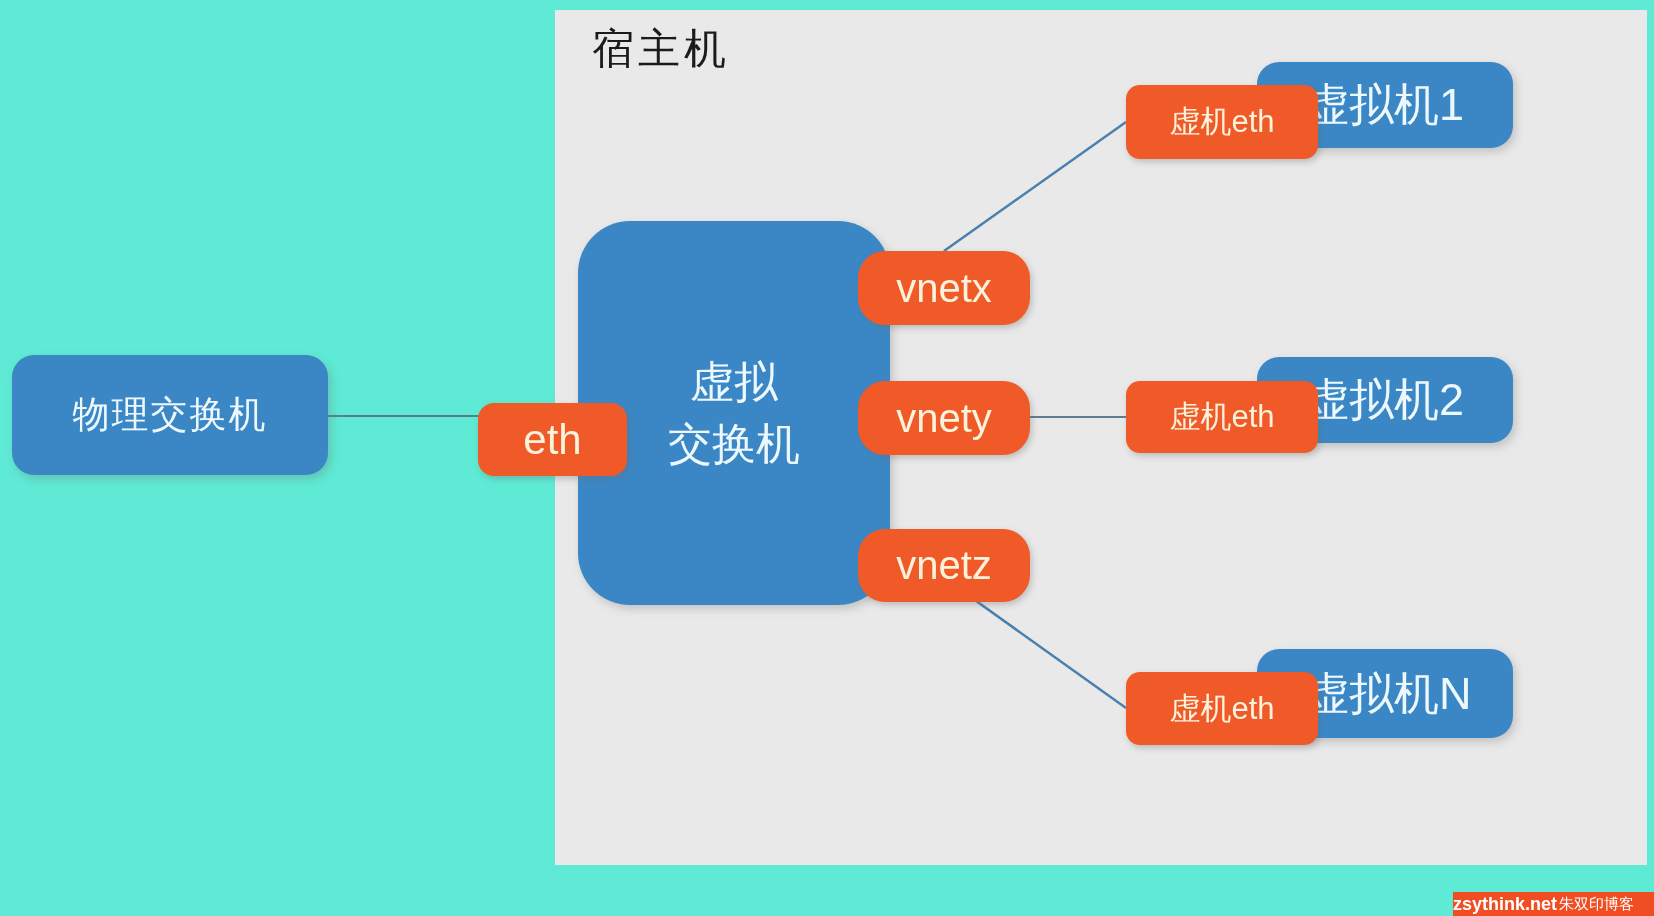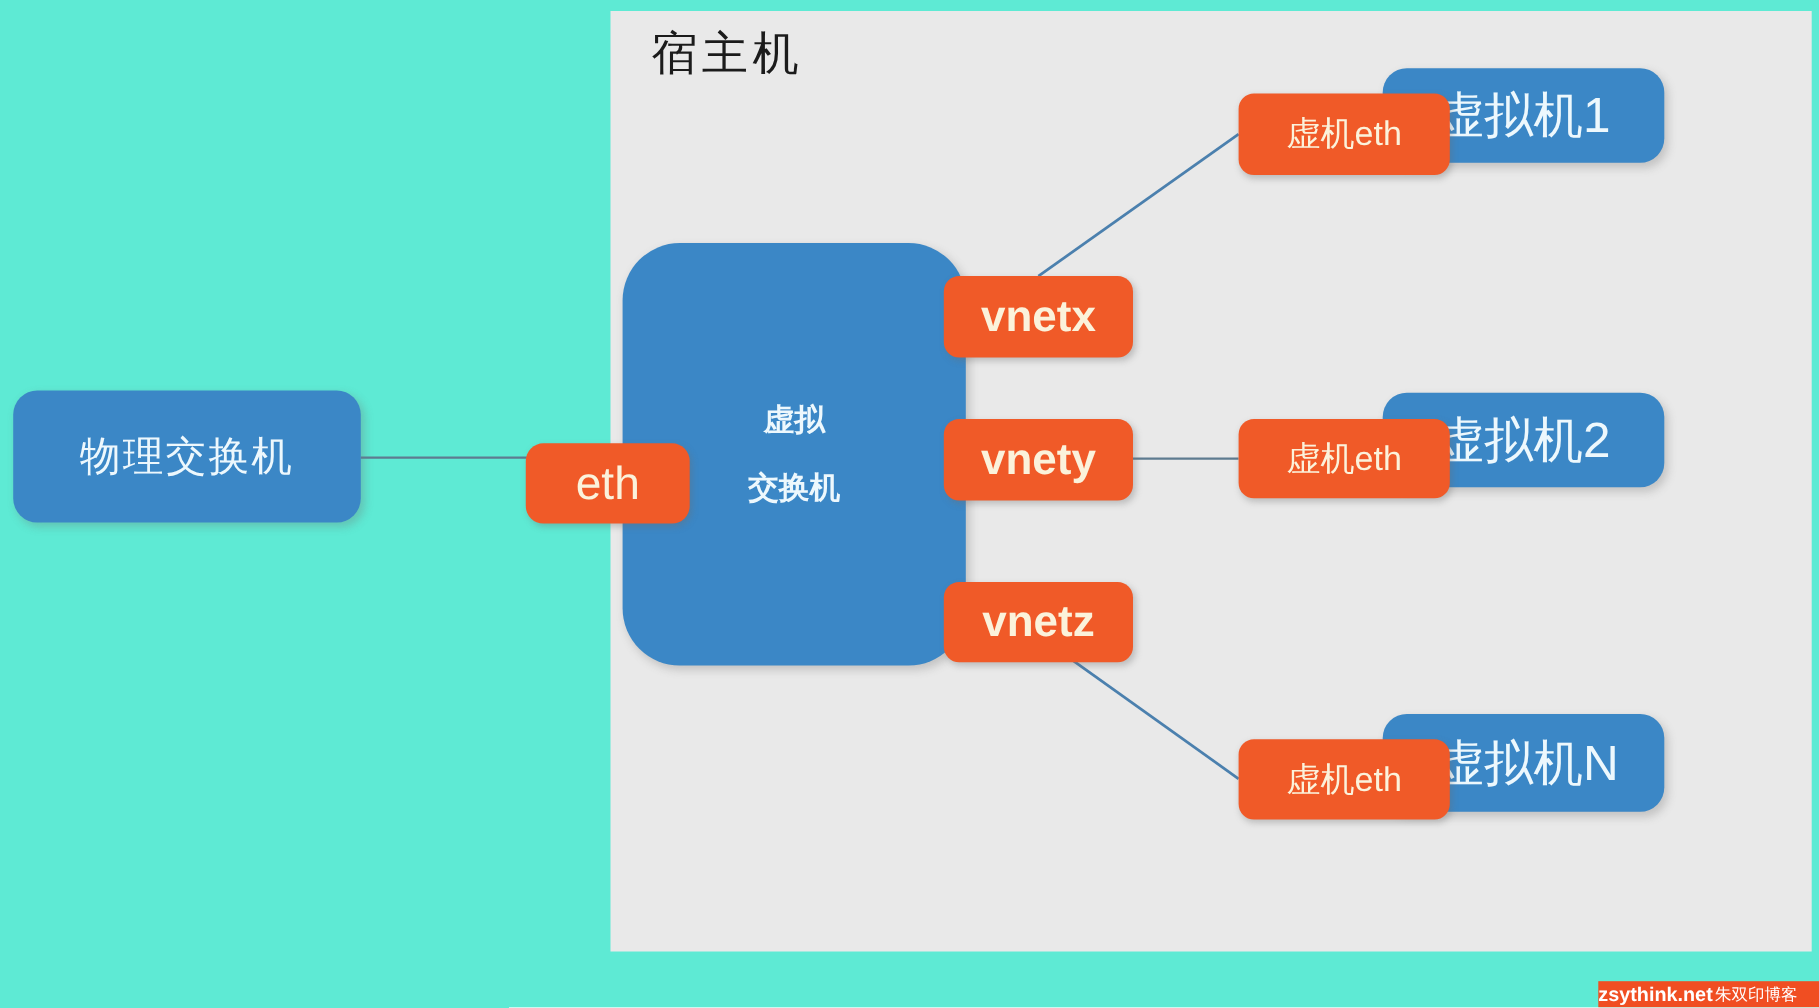--- a/index.html
+++ b/index.html
@@ -60,35 +60,34 @@
   }
   .eth-box {
     left: 478px; top: 403px;
     width: 149px; height: 73px;
     border-radius: 16px;
     font-size: 42px;
     font-weight: 300;
     z-index: 4;
   }
   .vswitch {
-    left: 566px; top: 221px;
+    left: 578px; top: 221px;
     width: 312px; height: 384px;
     border-radius: 52px;
-    font-size: 28px;
+    font-size: 44px;
     line-height: 62px;
     text-align: center;
     white-space: pre-line;
     z-index: 2;
-    font-weight: bold;
   }
   .port {
     width: 172px; height: 74px;
-    border-radius: 14px;
+    border-radius: 27px;
     font-size: 40px;
-    font-weight: 700;
+    font-weight: 400;
     z-index: 3;
   }
   .port-x { left: 858px; top: 251px; }
   .port-y { left: 858px; top: 381px; }
   .port-z { left: 858px; top: 529px; height: 73px; }
 
   .vm-box {
     width: 256px; height: 86px;
     border-radius: 22px;
     font-size: 45px;

